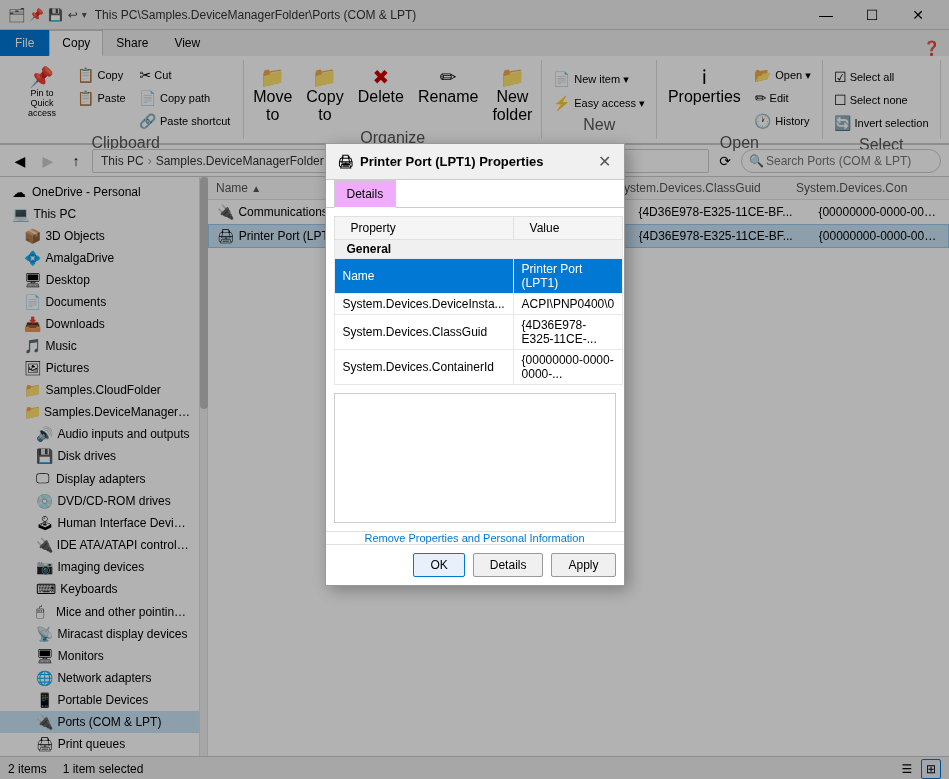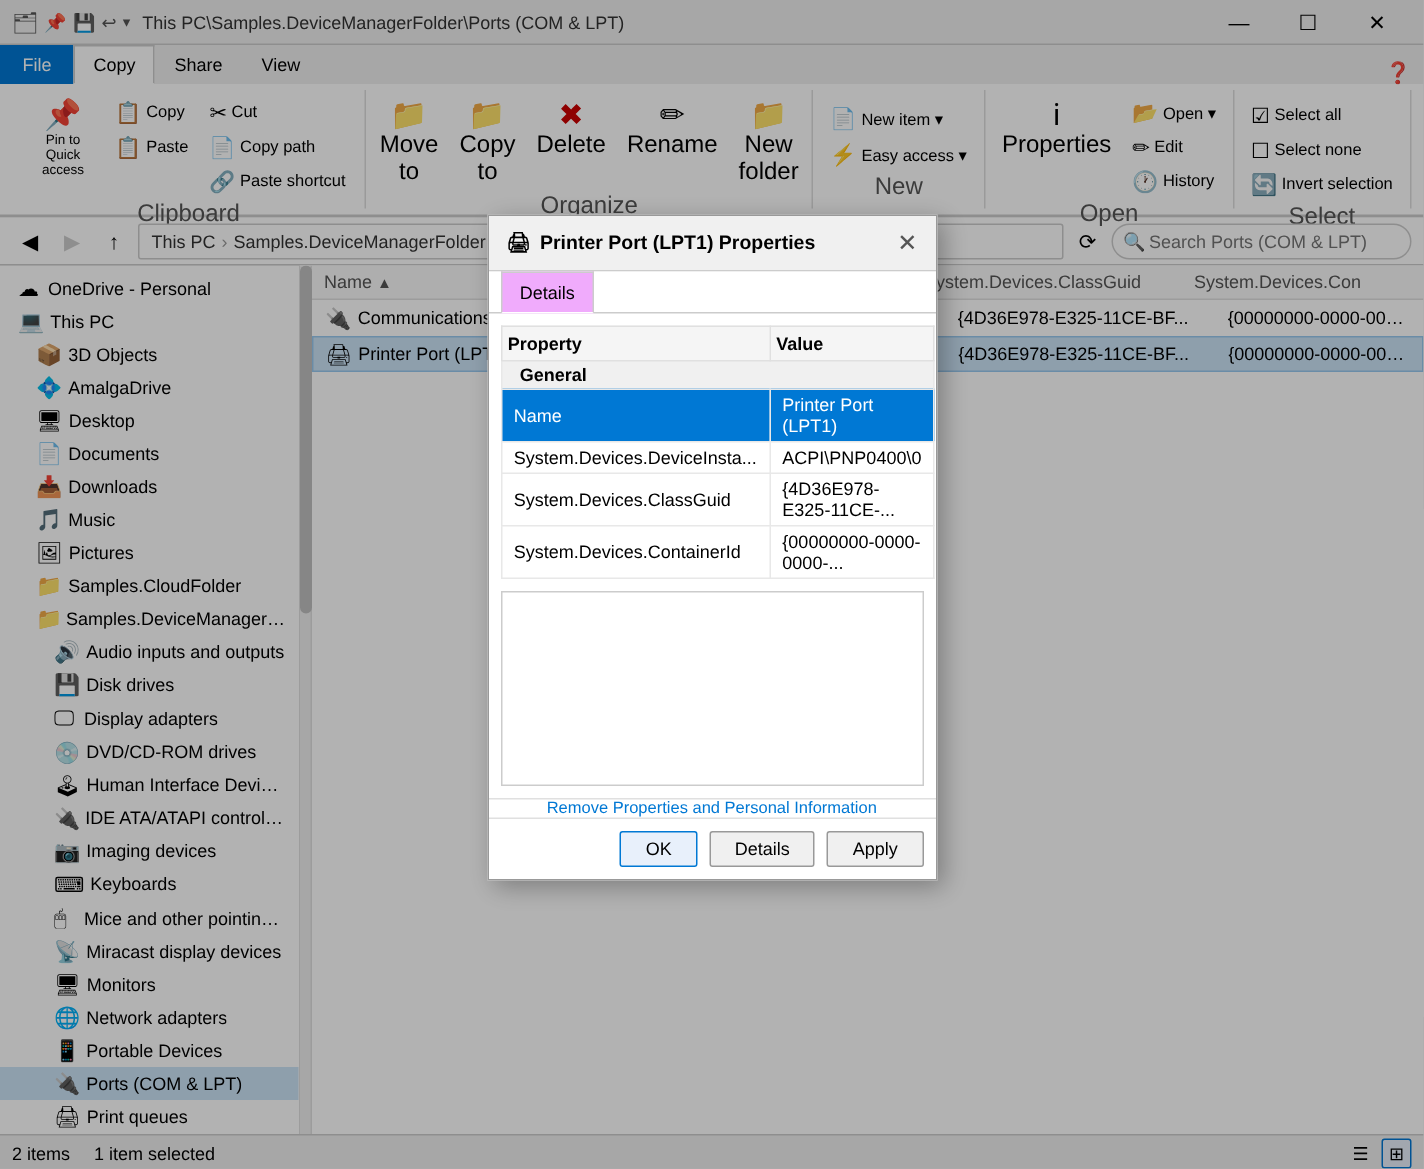--- a/index.html
+++ b/index.html
@@ -77,21 +77,21 @@
     .modal-overlay { position: fixed; top: 0; left: 0; width: 100%; height: 100%; background: rgba(0,0,0,0.3); z-index: 100; display: flex; align-items: center; justify-content: center; }
     .modal { background: white; border: 1px solid #999; box-shadow: 4px 4px 16px rgba(0,0,0,0.3); width: 300px; font-size: 12px; }
     .modal-title { background: #f0f0f0; padding: 8px 12px; display: flex; align-items: center; justify-content: space-between; border-bottom: 1px solid #ccc; font-size: 13px; font-weight: 600; }
     .modal-title .close-btn { cursor: pointer; font-size: 16px; color: #555; border: none; background: transparent; }
     .modal-title .title-icon { margin-right: 6px; }
     .modal-tabs { display: flex; padding: 0 8px; border-bottom: 1px solid #ccc; background: white; }
     .modal-tab { padding: 6px 12px; cursor: pointer; border: 1px solid transparent; margin-bottom: -1px; font-size: 12px; }
     .modal-tab.active { background: #f0abfc; border-color: #ccc #ccc white #ccc; }
     .modal-body { padding: 8px; }
     .props-table { width: 100%; border-collapse: collapse; font-size: 12px; }
-    .props-table th { text-align: left; padding: 4px 4px; background: #f5f5f5; border: 1px solid #e0e0e0; font-weight: 700; }
+    .props-table th { text-align: left; padding: 4px 16px; background: #f5f5f5; border: 1px solid #e0e0e0; font-weight: 400; }
     .props-table td { padding: 3px 8px; border: 1px solid #e8e8e8; }
     .props-table tr.section-header td { background: #f0f0f0; font-weight: 600; padding: 2px 12px; }
     .props-table tr.selected td { background: #0078d4; color: white; }
     .value-display { border: 1px solid #ccc; background: white; min-height: 40px; margin-top: 8px; padding: 4px; font-size: 12px; }
     .modal-footer { padding: 0; border-top: 1px solid #e0e0e0; display: flex; justify-content: center; gap: 8px; align-items: center; }
     .modal-footer a { color: #0078d4; text-decoration: none; font-size: 11px; }
     .modal-buttons { padding: 8px; border-top: 1px solid #e0e0e0; display: flex; justify-content: flex-end; gap: 8px; }
     .btn { padding: 4px 16px; border: 1px solid #999; background: #f0f0f0; cursor: pointer; font-size: 12px; border-radius: 2px; }
     .btn.primary { background: #e8f0fb; border-color: #0078d4; }
 

